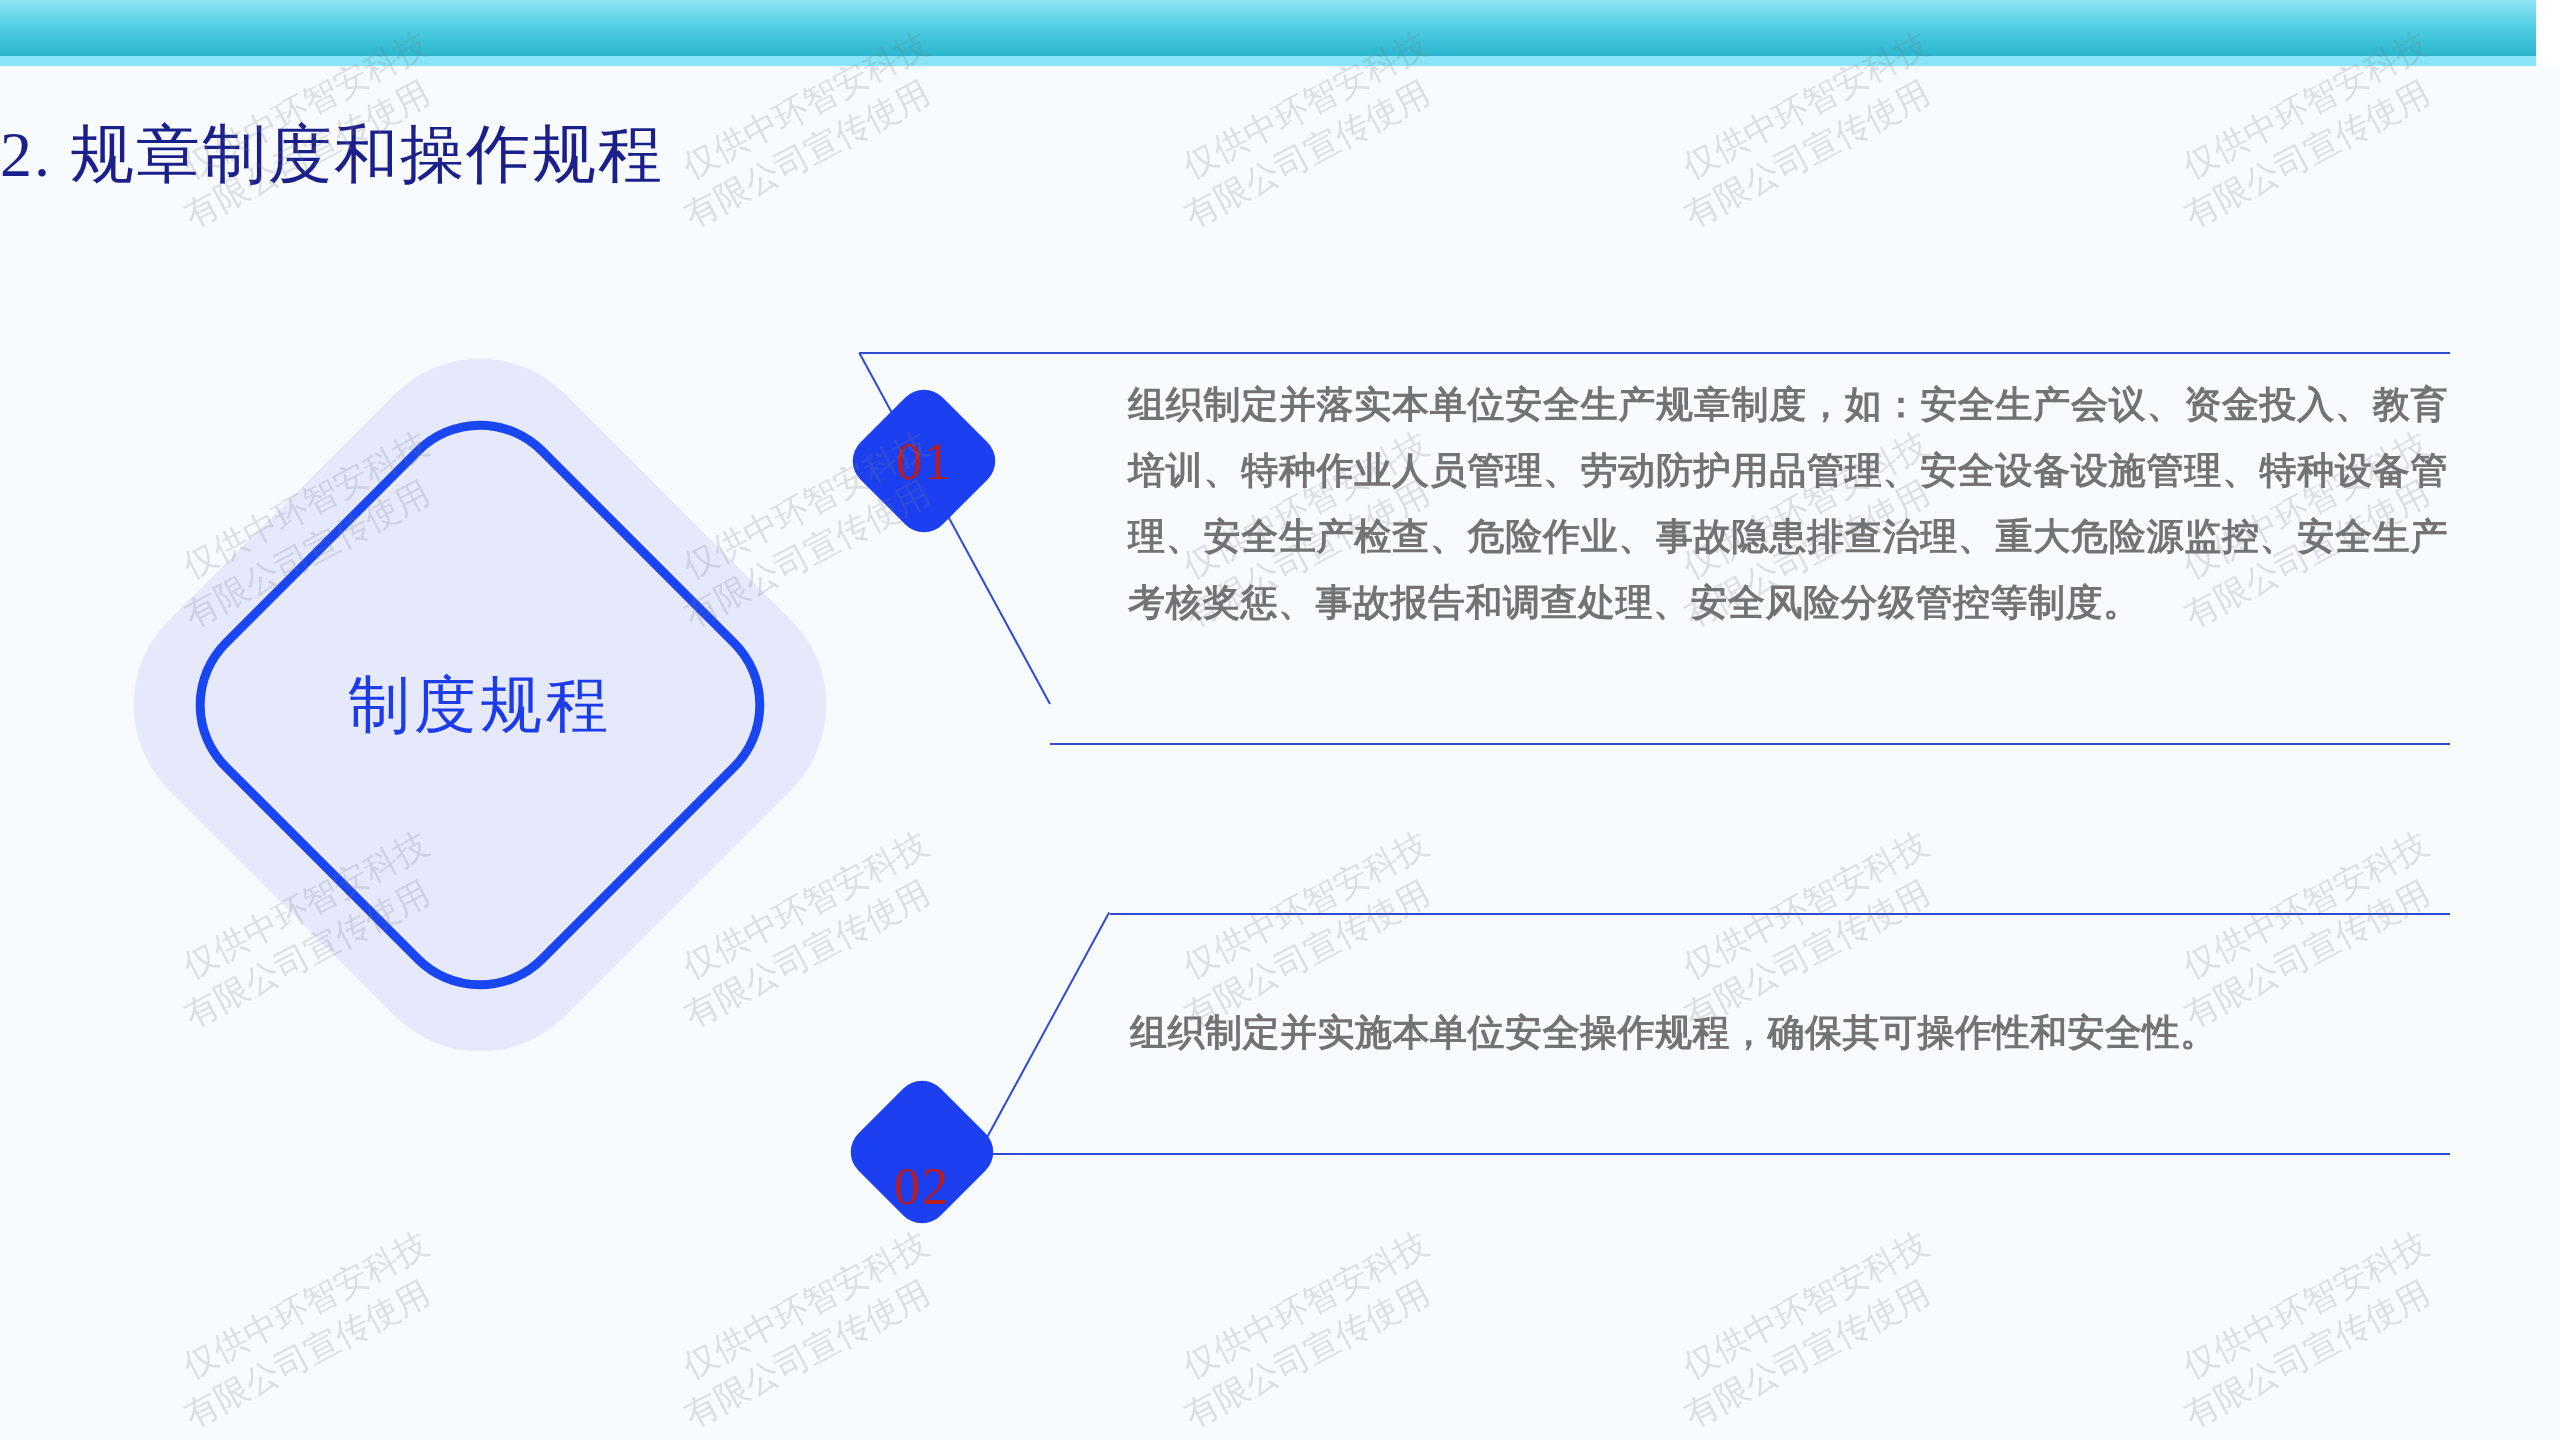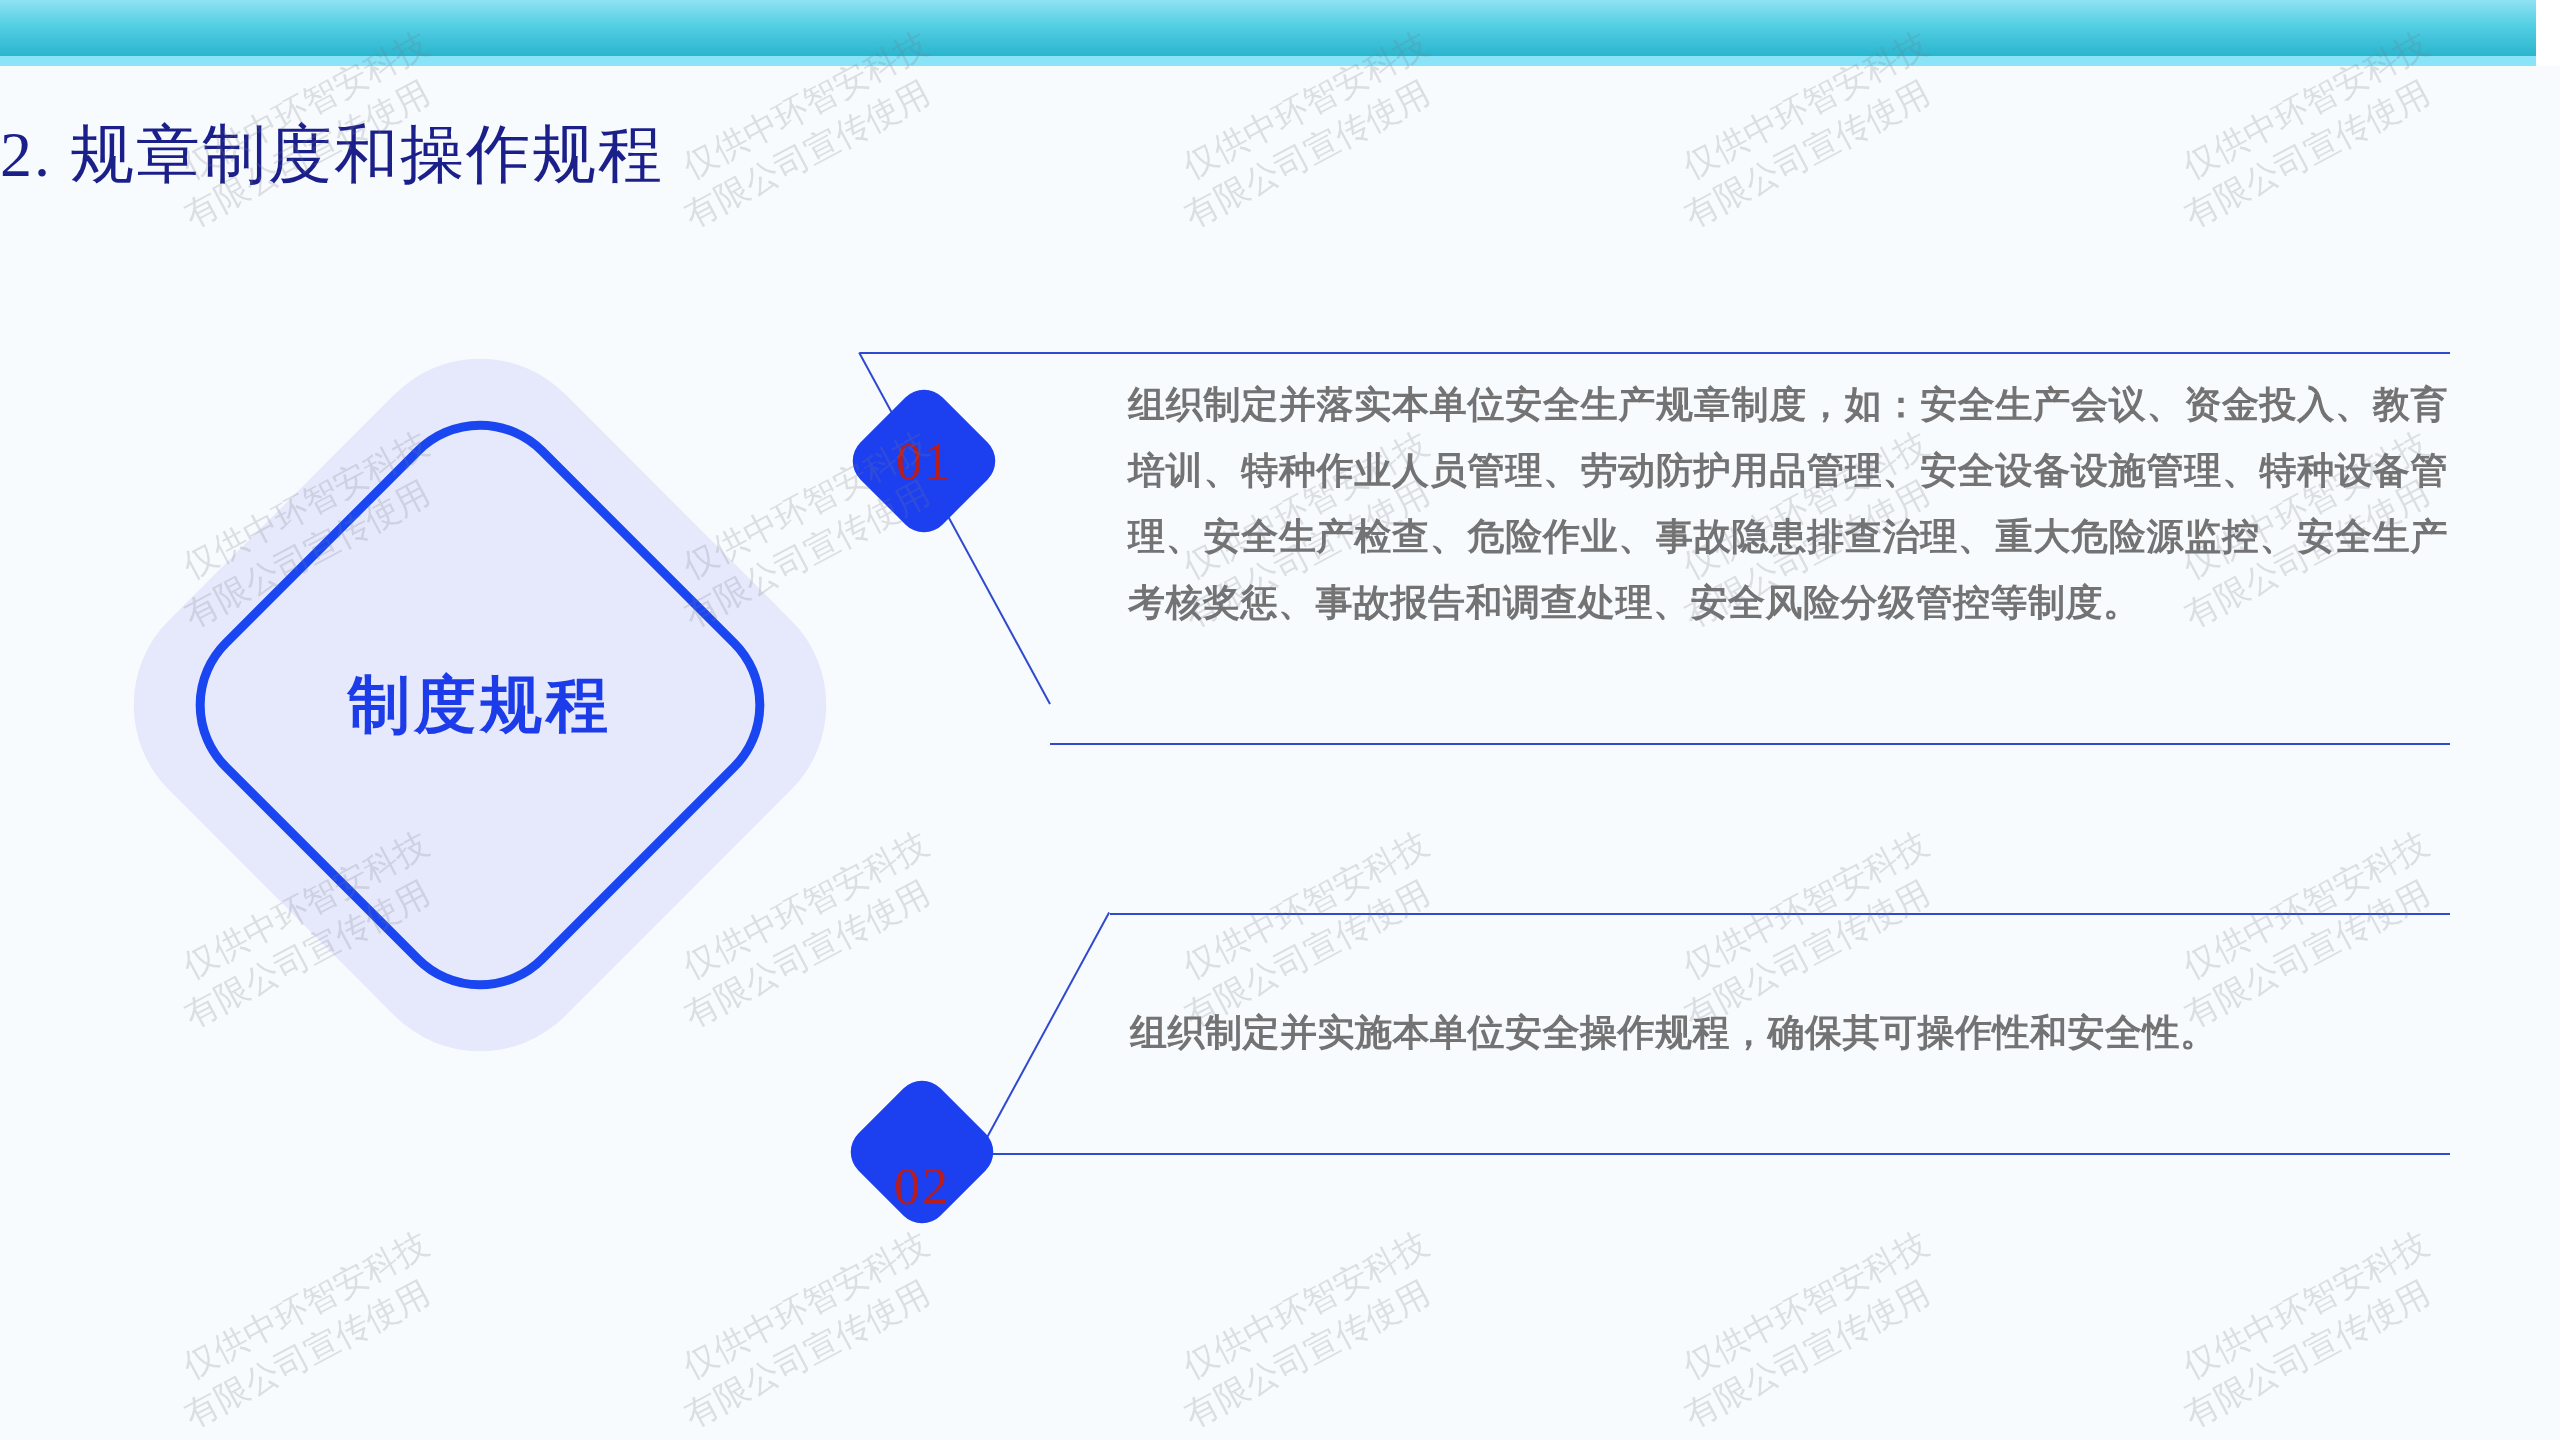--- a/index.html
+++ b/index.html
@@ -49,21 +49,21 @@
     border:9px solid #1946f0;
     background:transparent;
     border-radius:92px;
     transform:rotate(45deg);
     box-sizing:border-box;
   }
   .dia-label{
     position:absolute;left:100px;top:80px;width:560px;height:560px;
     display:flex;align-items:center;justify-content:center;
     font-family:"Liberation Serif", serif;
-    font-size:62px;font-weight:700;color:#1b3ce8;
+    font-size:62px;font-weight:400;color:#1b3ce8;
     letter-spacing:4px;
   }
 
   
   .callout{position:absolute;}
 
   
   .line{position:absolute;background:#2f49cf;}
   .hline{height:2px;}
   .dline{height:2px;transform-origin:0 0;}

